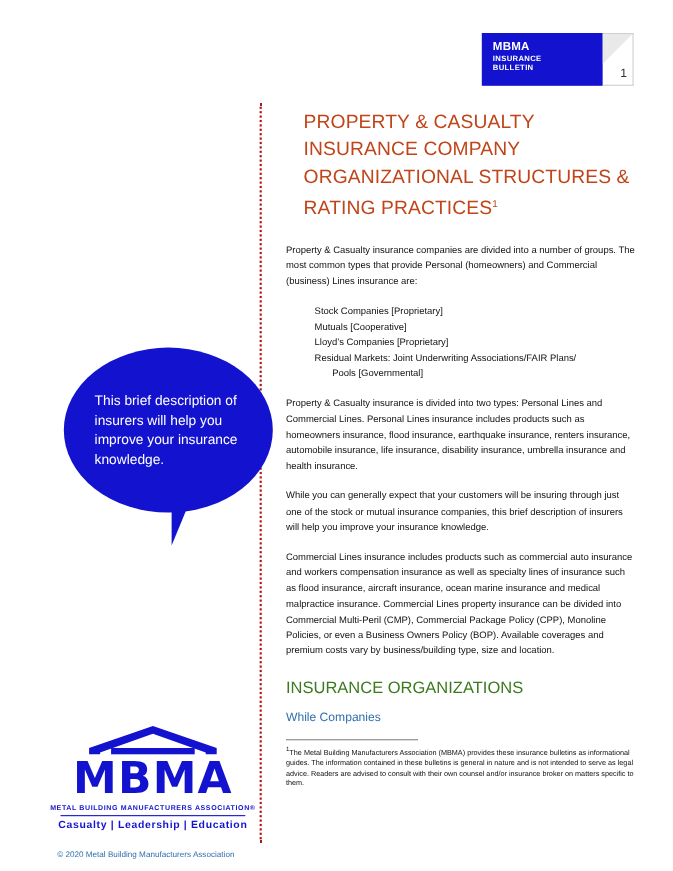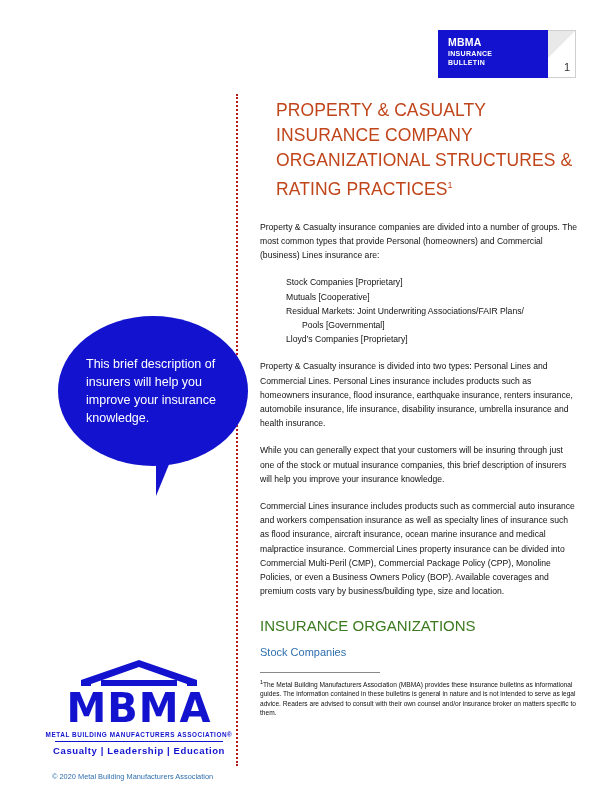--- a/index.html
+++ b/index.html
@@ -295,30 +295,30 @@
 
   <h1 class="doc-title">
     <span>PROPERTY &amp; CASUALTY INSURANCE COMPANY ORGANIZATIONAL STRUCTURES &amp; RATING PRACTICES</span><sup>1</sup>
   </h1>
 
   <p class="body">Property &amp; Casualty insurance companies are divided into a number of groups. The most common types that provide Personal (homeowners) and Commercial (business) Lines insurance are:</p>
 
   <ul class="plainlist">
     <li><span>Stock Companies [Proprietary]</span></li>
     <li><span>Mutuals [Cooperative]</span></li>
+    <li><span>Lloyd’s Companies [Proprietary]</span></li>
     <li>
       <span>Residual Markets: Joint Underwriting Associations/FAIR Plans/</span>
       <span class="indent2">Pools [Governmental]</span>
     </li>
-    <li><span>Lloyd’s Companies [Proprietary]</span></li>
   </ul>
 
   <p class="body">Property &amp; Casualty insurance is divided into two types: Personal Lines and Commercial Lines. Personal Lines insurance includes products such as homeowners insurance, flood insurance, earthquake insurance, renters insurance, automobile insurance, life insurance, disability insurance, umbrella insurance and health insurance.</p>
   <p class="body">While you can generally expect that your customers will be insuring through just one of the stock or mutual insurance companies, this brief description of insurers will help you improve your insurance knowledge.</p>
   <p class="body">Commercial Lines insurance includes products such as commercial auto insurance and workers compensation insurance as well as specialty lines of insurance such as flood insurance, aircraft insurance, ocean marine insurance and medical malpractice insurance. Commercial Lines property insurance can be divided into Commercial Multi-Peril (CMP), Commercial Package Policy (CPP), Monoline Policies, or even a Business Owners Policy (BOP). Available coverages and premium costs vary by business/building type, size and location.</p>
 
   <h2 class="sec">INSURANCE ORGANIZATIONS</h2>
-  <h3 class="sub">Stock Companies</h3>
+  <h3 class="sub">While Companies</h3>
 
 
   <div class="footnote-rule"></div>
   <p class="footnote"><sup>1</sup><span>The Metal Building Manufacturers Association (MBMA) provides these insurance bulletins as informational guides. The information contained in these bulletins is general in nature and is not intended to serve as legal advice. Readers are advised to consult with their own counsel and/or insurance broker on matters specific to them.</span></p>
 </div>
 
 </body></html>

